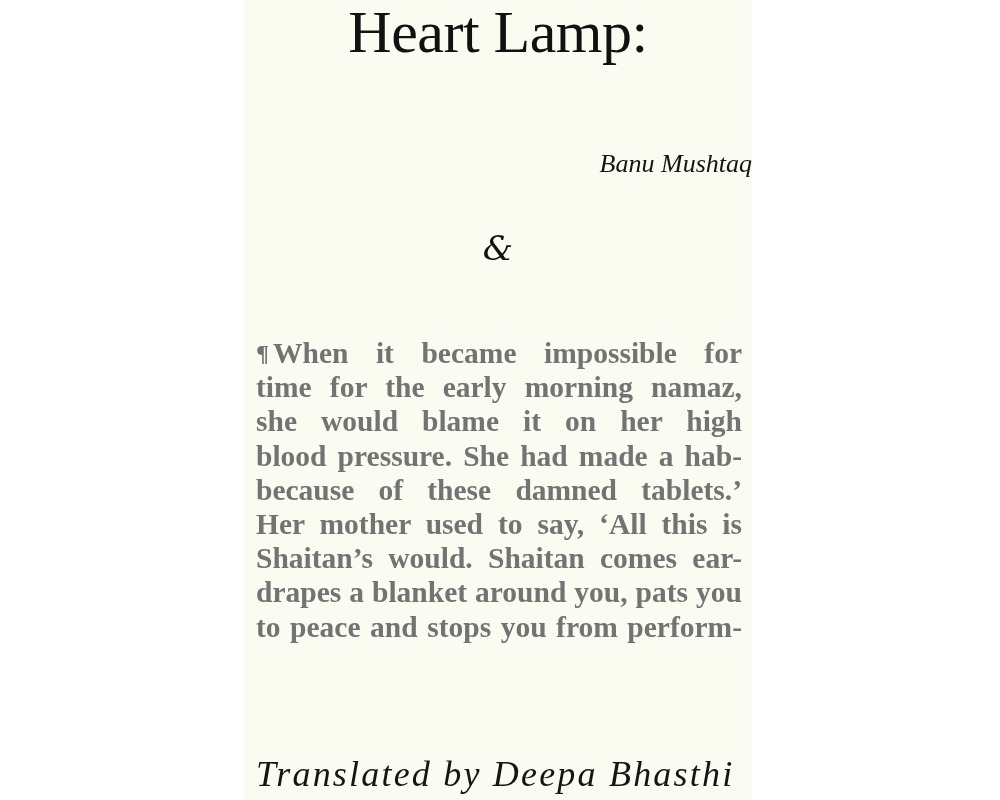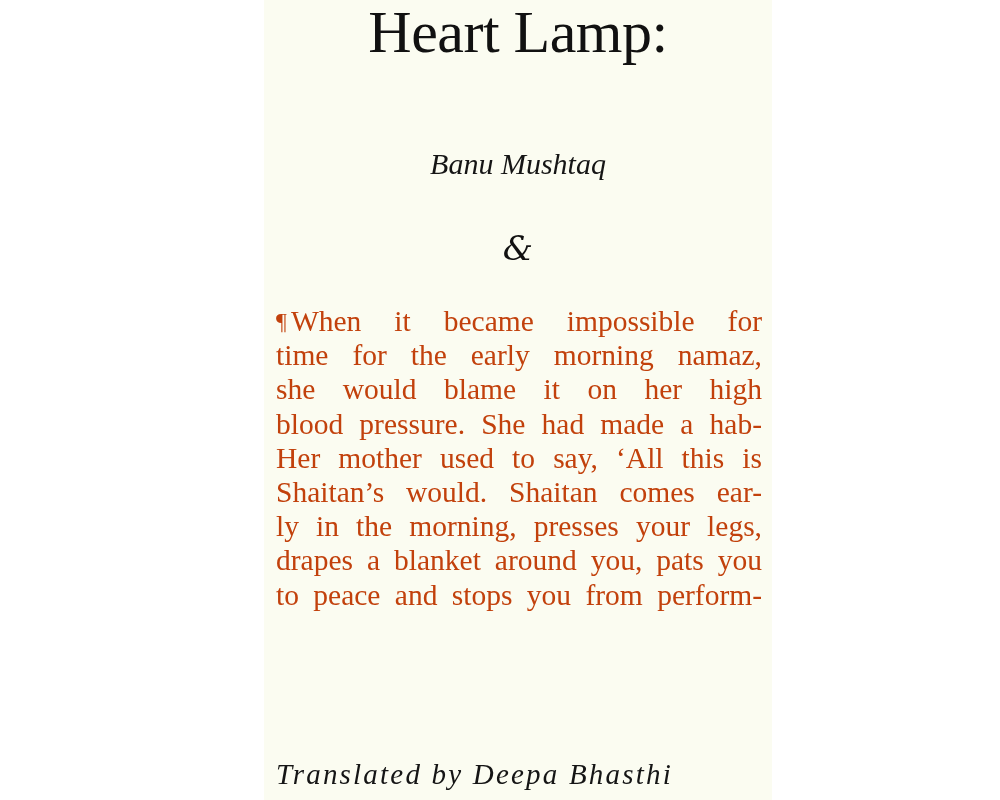--- a/index.html
+++ b/index.html
@@ -3,70 +3,69 @@
   <meta charset="utf-8">
   <style>
     html, body { margin: 0; padding: 0; }
     body {
       width: 1000px; height: 800px; background: #ffffff; position: relative; overflow: hidden;
       font-family: "DejaVu Serif", "Liberation Serif", serif;
     }
     .page {
       position: absolute; left: 244px; top: 0; width: 508px; height: 800px;
       background: #fbfcf1;
-      margin-left: 20px;
     }
     .title {
       position: absolute; left: 0; width: 508px; text-align: center;
       font-family: "Liberation Serif", serif; color: #111;
       font-size: 60px; line-height: 60px; letter-spacing: -0.5px;
     }
     .title.l1 { top: 2px; }
     .title.l2 { top: 65px; }
     .author {
-      position: absolute; left: 0; width: 508px; top: 146px; text-align: center;
+      position: absolute; left: 0; width: 508px; top: 146px; text-align: right;
       font-family: "Liberation Serif", serif; font-style: italic; color: #151515;
-      font-size: 30px; line-height: 36px;
+      font-size: 26px; line-height: 36px;
     }
     .ornament {
       position: absolute; left: 0; width: 508px; top: 228px; text-align: center;
       font-family: "DejaVu Serif", serif; font-style: italic; color: #111;
       font-size: 34px; line-height: 40px;
     }
     .body {
-      position: absolute; left: 12px; top: 304px; width: 486px;
-      font-family: "Liberation Serif", serif; color: #c2410c;
-      font-size: 29.5px; line-height: 34.2px;
+      position: absolute; left: 12px; top: 336px; width: 486px;
+      font-family: "Liberation Serif", serif; color: #737373;
+      font-size: 29.5px; line-height: 34.2px; font-weight: bold;
     }
     .line {
       display: block; white-space: nowrap; text-align: justify; text-align-last: justify;
       height: 34.2px;
     }
     .line.last { text-align-last: justify; }
     .pilcrow { font-size: 24px; vertical-align: 2px; margin-right: 4px; }
     .credit {
       position: absolute; left: 12px; top: 756px; width: 486px;
       font-family: "Liberation Serif", serif; font-style: italic; color: #151515;
-      font-size: 29px; line-height: 36px; letter-spacing: 2.2px; white-space: nowrap;
+      font-size: 36px; line-height: 36px; letter-spacing: 2.2px; white-space: nowrap;
     }
   </style>
 </head>
 <body>
 
 <div class="page">
   <div class="title l1">Heart Lamp:</div>
   <div class="author">Banu Mushtaq</div>
   <div class="ornament">&amp;</div>
 
   <div class="body">
     <span class="line"><span class="pilcrow">¶</span><span>When it became impossible for</span></span>
     <span class="line">time for the early morning namaz,</span>
     <span class="line">she would blame it on her high</span>
     <span class="line">blood pressure. She had made a hab-</span>
+    <span class="line">because of these damned tablets.’</span>
     <span class="line">Her mother used to say, ‘All this is</span>
     <span class="line">Shaitan’s would. Shaitan comes ear-</span>
-    <span class="line">ly in the morning, presses your legs,</span>
     <span class="line">drapes a blanket around you, pats you</span>
     <span class="line">to peace and stops you from perform-</span>
   </div>
 
   <div class="credit">Translated by Deepa Bhasthi</div>
 </div>
 
 </body></html>

